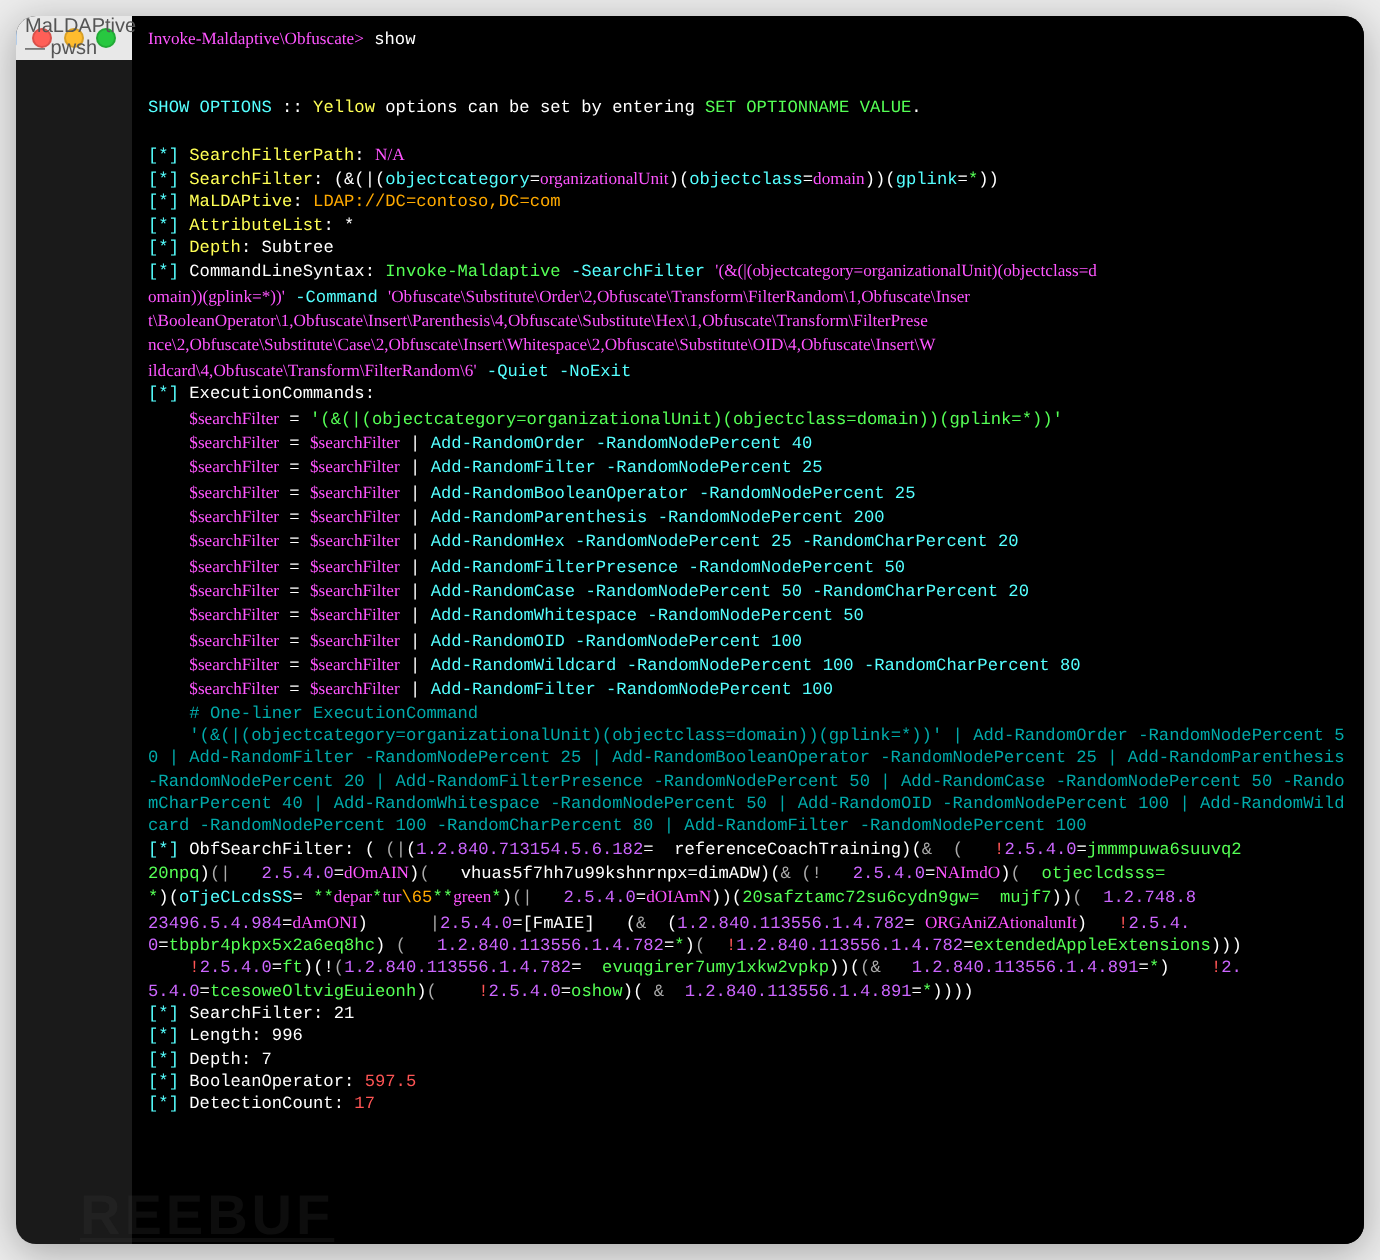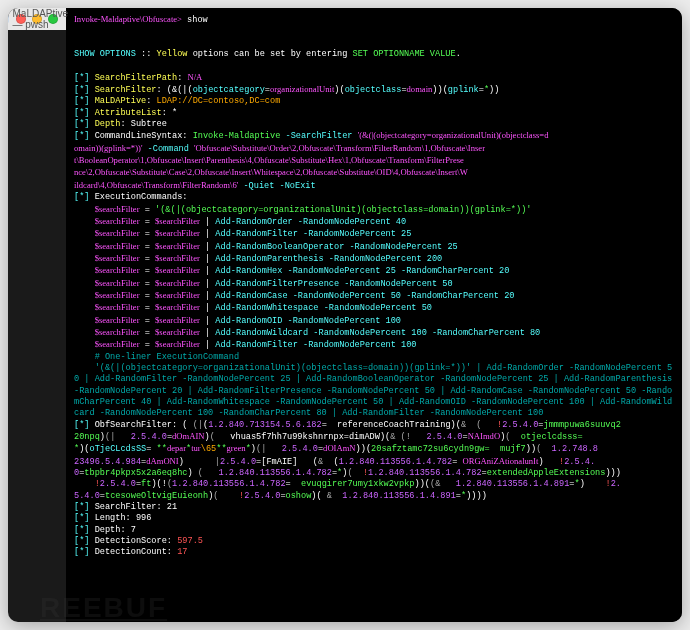--- a/index.html
+++ b/index.html
@@ -158,18 +158,18 @@
 <span class="c-cyan">[*] </span><span class="c-white">ObfSearchFilter</span><span class="c-white">: </span><span id="obf-body"><span class="c-white">( </span><span class="c-grey">(|</span><span class="c-white">(</span><span class="c-purple">1.2.840.713154.5.6.182</span><span class="c-white">=  referenceCoachTraining)</span><span class="c-white">(</span><span class="c-grey">&amp;  (</span><span class="c-white">   </span><span class="c-red">!</span><span class="c-purple">2.5.4.0</span><span class="c-white">=</span><span class="c-green">jmmmpuwa6suuvq2
 20npq</span><span class="c-white">)</span><span class="c-grey">(|   </span><span class="c-purple">2.5.4.0</span><span class="c-white">=</span><span class="c-magenta">dOmAIN</span><span class="c-white">)</span><span class="c-grey">(   </span><span class="c-white">vhuas5f7hh7u99kshnrnpx=dimADW</span><span class="c-white">)</span><span class="c-white">(</span><span class="c-grey">&amp;</span><span class="c-white"> </span><span class="c-grey">(!   </span><span class="c-purple">2.5.4.0</span><span class="c-white">=</span><span class="c-magenta">NAImdO</span><span class="c-white">)</span><span class="c-grey">(  </span><span class="c-green">otjeclcdsss=
 *</span><span class="c-white">)</span><span class="c-white">(</span><span class="c-cyan">oTjeCLcdsSS</span><span class="c-white">= </span><span class="c-green">*</span><span class="c-green">*</span><span class="c-magenta">depar</span><span class="c-green">*</span><span class="c-magenta">tur</span><span class="c-orange">\65</span><span class="c-green">*</span><span class="c-green">*</span><span class="c-magenta">green</span><span class="c-green">*</span><span class="c-white">)</span><span class="c-grey">(|   </span><span class="c-purple">2.5.4.0</span><span class="c-white">=</span><span class="c-magenta">dOIAmN</span><span class="c-white">)</span><span class="c-white">)</span><span class="c-white">(</span><span class="c-green">20safztamc72su6cydn9gw=  mujf7</span><span class="c-white">)</span><span class="c-white">)</span><span class="c-grey">(  </span><span class="c-purple">1.2.748.8
 23496.5.4.984</span><span class="c-white">=</span><span class="c-magenta">dAmONI</span><span class="c-white">)</span><span class="c-white">      </span><span class="c-grey">|</span><span class="c-purple">2.5.4.0</span><span class="c-white">=</span><span class="c-white">[FmAIE]</span><span class="c-white">   (</span><span class="c-grey">&amp;  </span><span class="c-white">(</span><span class="c-purple">1.2.840.113556.1.4.782</span><span class="c-white">= </span><span class="c-magenta">ORGAniZAtionalunIt</span><span class="c-white">)</span><span class="c-white">   </span><span class="c-red">!</span><span class="c-purple">2.5.4.
 0</span><span class="c-white">=</span><span class="c-green">tbpbr4pkpx5x2a6eq8hc</span><span class="c-white">)</span><span class="c-grey"> (   </span><span class="c-purple">1.2.840.113556.1.4.782</span><span class="c-white">=</span><span class="c-green">*</span><span class="c-white">)</span><span class="c-grey">(  </span><span class="c-red">!</span><span class="c-purple">1.2.840.113556.1.4.782</span><span class="c-white">=</span><span class="c-green">extendedAppleExtensions</span><span class="c-white">)</span><span class="c-white">)</span><span class="c-white">)</span><span class="c-white">
     </span><span class="c-red">!</span><span class="c-purple">2.5.4.0</span><span class="c-white">=</span><span class="c-green">ft</span><span class="c-white">)</span><span class="c-white">(!</span><span class="c-grey">(</span><span class="c-purple">1.2.840.113556.1.4.782</span><span class="c-white">=  </span><span class="c-green">evuqgirer7umy1xkw2vpkp</span><span class="c-white">)</span><span class="c-white">)</span><span class="c-white">(</span><span class="c-grey">(&amp;   </span><span class="c-purple">1.2.840.113556.1.4.891</span><span class="c-white">=</span><span class="c-green">*</span><span class="c-white">)</span><span class="c-white">    </span><span class="c-red">!</span><span class="c-purple">2.
 5.4.0</span><span class="c-white">=</span><span class="c-green">tcesoweOltvigEuieonh</span><span class="c-white">)</span><span class="c-grey">(    </span><span class="c-red">!</span><span class="c-purple">2.5.4.0</span><span class="c-white">=</span><span class="c-green">oshow</span><span class="c-white">)</span><span class="c-white">(</span><span class="c-grey"> &amp;  </span><span class="c-purple">1.2.840.113556.1.4.891</span><span class="c-white">=</span><span class="c-green">*</span><span class="c-white">)</span><span class="c-white">)</span><span class="c-white">)</span><span class="c-white">)</span></span>
 <span class="c-cyan">[*] </span><span class="c-white">SearchFilter</span><span class="c-white">: </span><span class="c-white">21</span>
 <span class="c-cyan">[*] </span><span class="c-white">Length</span><span class="c-white">: </span><span class="c-white">996</span>
 <span class="c-cyan">[*] </span><span class="c-white">Depth</span><span class="c-white">: </span><span class="c-white">7</span>
-<span class="c-cyan">[*] </span><span class="c-white">DetectionScore</span><span class="c-white">: </span><span class="c-red">597.5</span>
+<span class="c-cyan">[*] </span><span class="c-white">BooleanOperator</span><span class="c-white">: </span><span class="c-red">597.5</span>
 <span class="c-cyan">[*] </span><span class="c-white">DetectionCount</span><span class="c-white">: </span><span class="c-red">17</span>
 </div>
 </div>
 
 <div class="watermark">REEBUF</div>
 
 </body></html>

